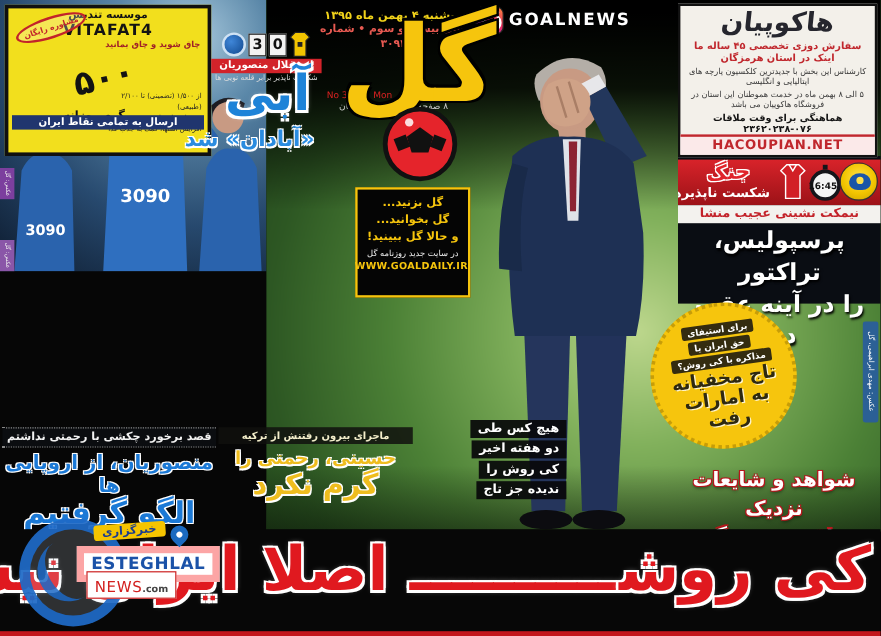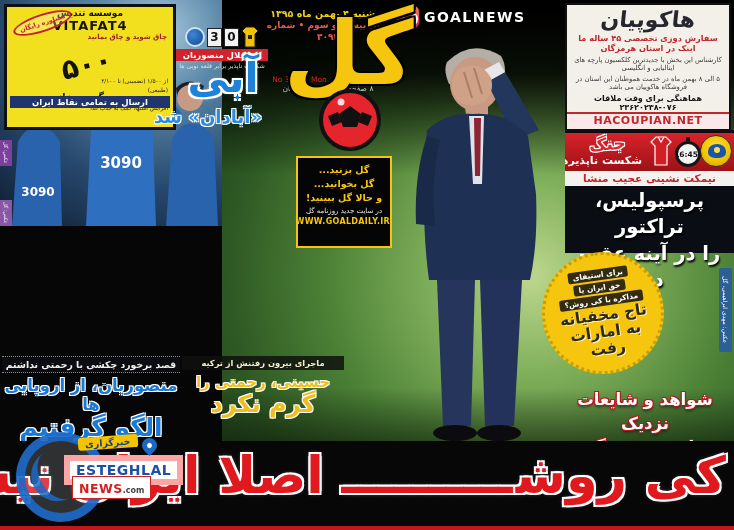--- a/index.html
+++ b/index.html
@@ -154,21 +154,21 @@
   #watermark{left:16px;top:428px;width:162px;height:100px;z-index:9;}
   #wm-circle{position:absolute;left:0;top:4px;width:90px;height:90px;border-radius:50%;
     border:9px solid rgba(28,104,198,.92);box-sizing:border-box;background:rgba(230,240,252,.18);}
   #wm-circle i{position:absolute;left:6px;top:8px;width:44px;height:52px;border-radius:50%;
     border-left:9px solid rgba(28,104,198,.85);transform:rotate(-30deg);}
   #wm-kicker{position:absolute;left:62px;top:8px;background:#f5c400;color:#1a3c8f;font-size:9.5px;
     font-weight:bold;padding:1px 7px;border-radius:3px;transform:rotate(-4deg);}
   #wm-name{position:absolute;left:48px;top:27px;background:#fff;color:#1b52a8;font-size:14px;font-weight:bold;
     padding:1px 6px;border:6px solid #fca5a5;letter-spacing:.5px;}
   #wm-news{position:absolute;left:56px;top:48px;background:#fff;padding:1px 6px;border:1px solid #c22;}
-  #wm-news .n{color:#d3201f;font-size:12.5px;font-weight:bold;letter-spacing:.5px;}
+  #wm-news .n{color:#d3201f;font-size:12.5px;font-weight:normal;letter-spacing:.5px;}
   #wm-news .c{color:#444;font-size:8px;font-weight:bold;}
   #wm-pin{position:absolute;left:126px;top:10px;width:15px;height:15px;background:#1b6ac0;border-radius:50% 50% 50% 0;
     transform:rotate(-45deg);}
   #wm-pin::after{content:"";position:absolute;left:5px;top:5px;width:5px;height:5px;border-radius:50%;background:#fff;}
 </style>
 </head>
 <body>
 
 <div id="page">
 
@@ -313,20 +313,26 @@
     <span class="chip">مذاکره با کی روش؟</span>
     <div class="big">تاج مخفیانه</div>
     <div class="big">به امارات</div>
     <div class="big">رفت</div>
   </div>
 
   <div id="photo-credit-right" class="abs">عکس: مهدی ابراهیمی، گل</div>
   <div id="edge-chip-1" class="abs edge-chip">عکس: گل</div>
   <div id="edge-chip-2" class="abs edge-chip">عکس: گل</div>
 
+  <div id="nobody-chips" class="abs rtl">
+    <div class="nc">هیچ کس طی</div>
+    <div class="nc">دو هفته اخیر</div>
+    <div class="nc">کی روش را</div>
+    <div class="nc">ندیده جز تاج</div>
+  </div>
 
   <div id="evidence" class="abs rtl ctr ored">
     <div>شواهد و شایعات نزدیک</div>
     <div>به واقعیت می گویند</div>
   </div>
 
   <div id="mansourian-strip" class="abs rtl ctr">
     <div class="kick">قصد برخورد چکشی با رحمتی نداشتم</div>
     <div class="h1 ow1">منصوریان، از اروپایی ها</div>
     <div class="h2 ow1">الگو گرفتیم</div>

